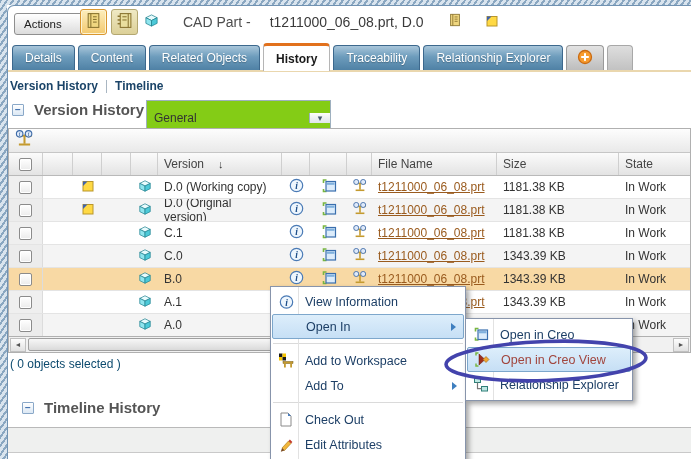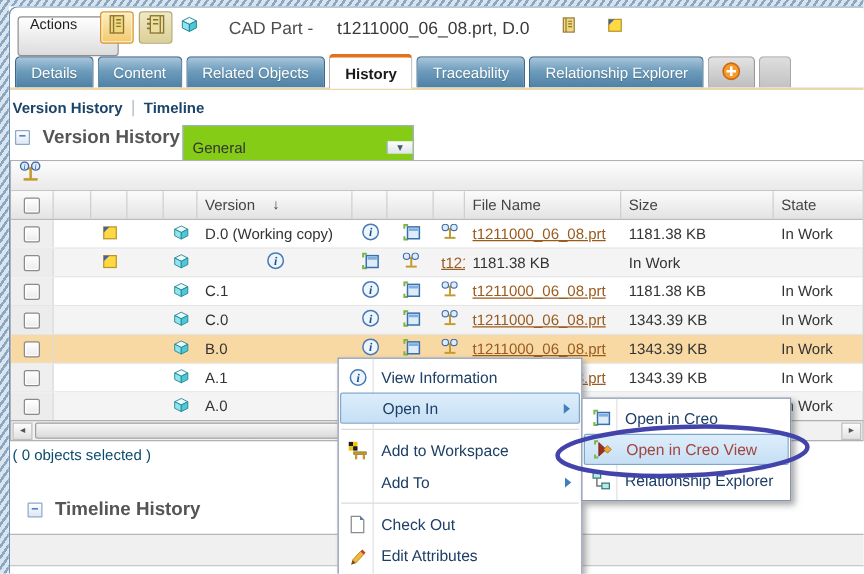--- a/index.html
+++ b/index.html
@@ -9,23 +9,23 @@
 
   
   .stripe-left{position:absolute;left:0;top:0;width:7px;height:459px;
     background:repeating-linear-gradient(125deg,#8aa7c1 0 2px,#d9e4ee 2px 5px)}
   .stripe-top{position:absolute;left:0;top:0;width:691px;height:5px;
     background:repeating-linear-gradient(125deg,#8aa7c1 0 2px,#d9e4ee 2px 5px)}
   .content-edge{position:absolute;left:7px;top:5px;right:0;bottom:0;background:#fff;
     border-left:1px solid #7092b2;border-top:1px solid #7092b2;border-top-left-radius:7px}
 
   
-  .actions-btn{position:absolute;left:14px;top:13px;height:32px;padding:0 9px;border:1px solid #8f8f8f;
+  .actions-btn{position:absolute;left:14px;top:13px;height:22px;padding:0 9px;border:1px solid #8f8f8f;
     border-radius:3px;background:linear-gradient(#ffffff,#dcdcdc);font-size:11.5px;color:#222;
-    display:flex;align-items:flex-start;gap:19px;cursor:default}
+    display:flex;align-items:center;gap:19px;cursor:default}
   .actions-btn .caret{font-size:9px;color:#444}
   .icobtn{position:absolute;top:9px;width:27px;height:26px;border-radius:3px;
     display:flex;align-items:center;justify-content:center}
   .icobtn.active{left:80px;border:1px solid #d9962e;background:linear-gradient(#fdeebd,#f3c96e);
     box-shadow:inset 0 0 0 1px #fdf4d4}
   .icobtn.plain{left:111px;border:1px solid #b3a771;background:linear-gradient(#efe9c4,#dcd098)}
   .title-row{position:absolute;left:144px;top:9px;height:26px;display:flex;align-items:center;gap:24px}
   .title-prefix{font-size:14px;color:#4d4d4d}
   .title-name{font-size:14px;font-weight:normal;color:#3a3a3a}
 
@@ -310,20 +310,21 @@
             </svg></span>
         </div>
       <div class="tcell"></div>
       <div class="tcell center">
           <span><svg width="14" height="14" viewBox="0 0 16 16">
               <polygon points="2,5 8,2 14,5 8,8" fill="#e8fbfd" stroke="#20818f" stroke-width="0.8"></polygon>
               <polygon points="2,5 8,8 8,14 2,11" fill="#8fe5ee" stroke="#20818f" stroke-width="0.8"></polygon>
               <polygon points="14,5 8,8 8,14 14,11" fill="#4cc9d8" stroke="#20818f" stroke-width="0.8"></polygon>
             </svg></span>
         </div>
+      <div class="tcell">D.0 (Original version)</div>
       <div class="tcell center">
           <span><svg width="15" height="15" viewBox="0 0 15 15">
               <circle cx="7.5" cy="7.5" r="6.2" fill="#eef6fd" stroke="#4a7ab5" stroke-width="1.2"></circle>
               <text x="7.5" y="11" text-anchor="middle" font-size="9.5" font-style="italic" font-weight="bold" font-family="Liberation Serif,serif" fill="#1d4e89">i</text>
             </svg></span>
         </div>
       <div class="tcell center">
           <span><svg width="16" height="16" viewBox="0 0 16 16">
               <path d="M5.5,2 H2.5 V5" fill="none" stroke="#79b642" stroke-width="1.6"></path>
               <path d="M2.5,11 V13.5 H5.5" fill="none" stroke="#79b642" stroke-width="1.6"></path>

